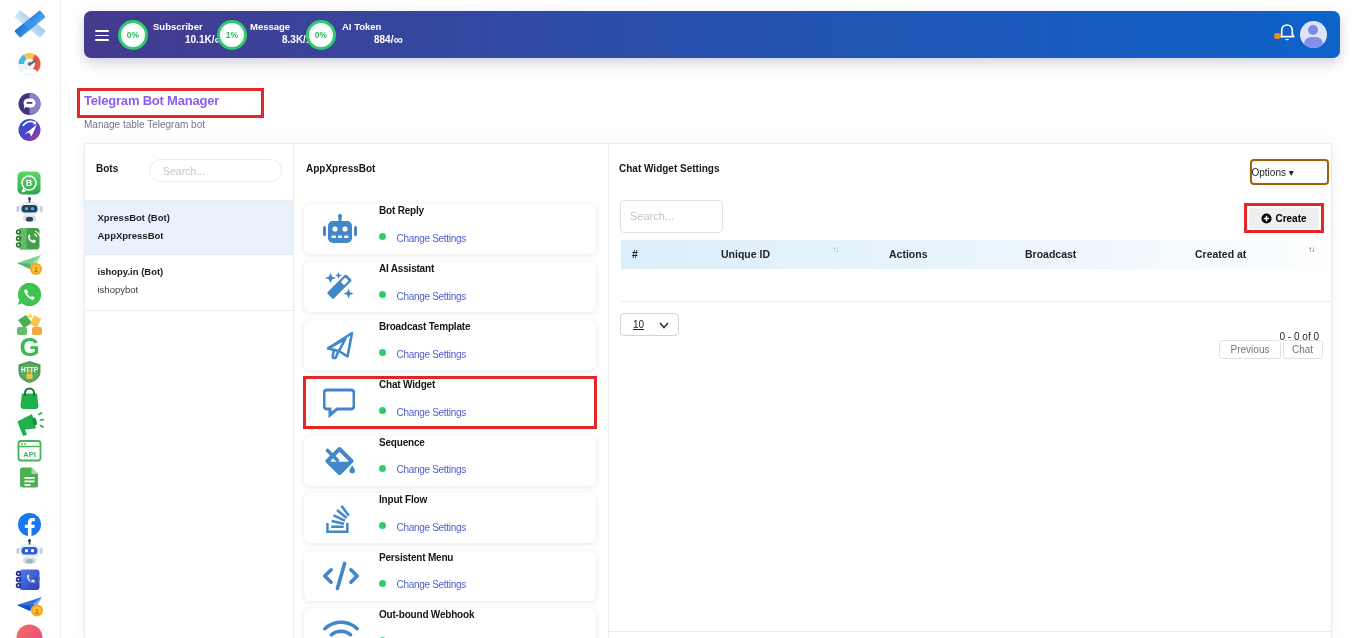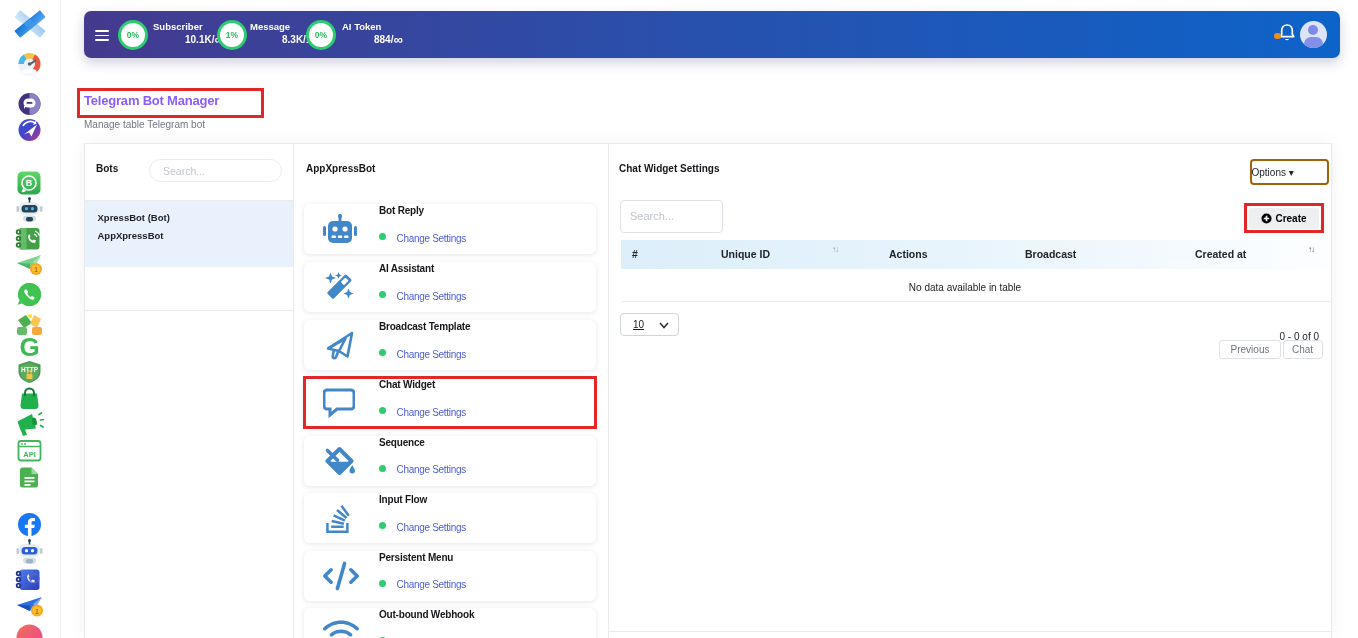--- a/index.html
+++ b/index.html
@@ -106,20 +106,24 @@
   <div class="vdiv" style="left:523px"></div>
 
   <div class="b-title" style="left:11px;top:19px">Bots</div>
   <div id="bsearch">
       <span>Search...</span>
     </div>
   <div class="bitem" style="top:56px;height:67px;background:#e9f2fc">
     <div class="l1">XpressBot (Bot)</div>
     <div class="l2">AppXpressBot</div>
   </div>
+  <div class="bitem" style="top:110px;height:56px;background:#fff">
+    <div class="l1">ishopy.in (Bot)</div>
+    <div class="l2 l2r">ishopybot</div>
+  </div>
   <div class="bitem" style="top:166px;height:0"></div>
 
   <div class="b-title" style="left:221px;top:19px">AppXpressBot</div>
 
   <div class="fcard" style="top:60px">
     <svg width="34" height="30" viewBox="0 0 34 30" fill="#4287c7">
       <rect x="15.5" y="0" width="3" height="8" rx="1.5"></rect>
       <circle cx="17" cy="2" r="2"></circle>
       <rect x="5" y="7" width="24" height="22" rx="5"></rect>
       <rect x="0" y="12" width="3" height="10" rx="1.5"></rect>
@@ -225,21 +229,20 @@
       </svg>Create</div>
   <div id="thead">
     <div class="th" style="left:11px">#</div>
     <div class="th" style="left:100px">Unique ID</div>
     <div class="sorti" style="left:211px;top:5px">↑↓</div>
     <div class="th" style="left:268px">Actions</div>
     <div class="th" style="left:404px">Broadcast</div>
     <div class="th" style="left:574px">Created at</div>
     <div class="sorti" style="left:687px;top:5px;color:#555">↑↓</div>
   </div>
-  <div id="nodata">No data available in table</div>
   <div id="hr1"></div>
   <div id="psel">
       <b>10</b>
     <svg class="abs" style="left:38px;top:8px" width="10" height="7" viewBox="0 0 10 7">
         <path d="M1 1 L5 5.5 L9 1" fill="none" stroke="#333" stroke-width="1.6"></path>
       </svg>
   </div>
   <div id="pinfo">0 - 0 of 0</div>
   <div class="pbtn" style="left:1134px;width:62px;line-height:17px">Previous</div>
   <div class="pbtn" style="left:1197.5px;width:40px;line-height:17px">Chat</div>

